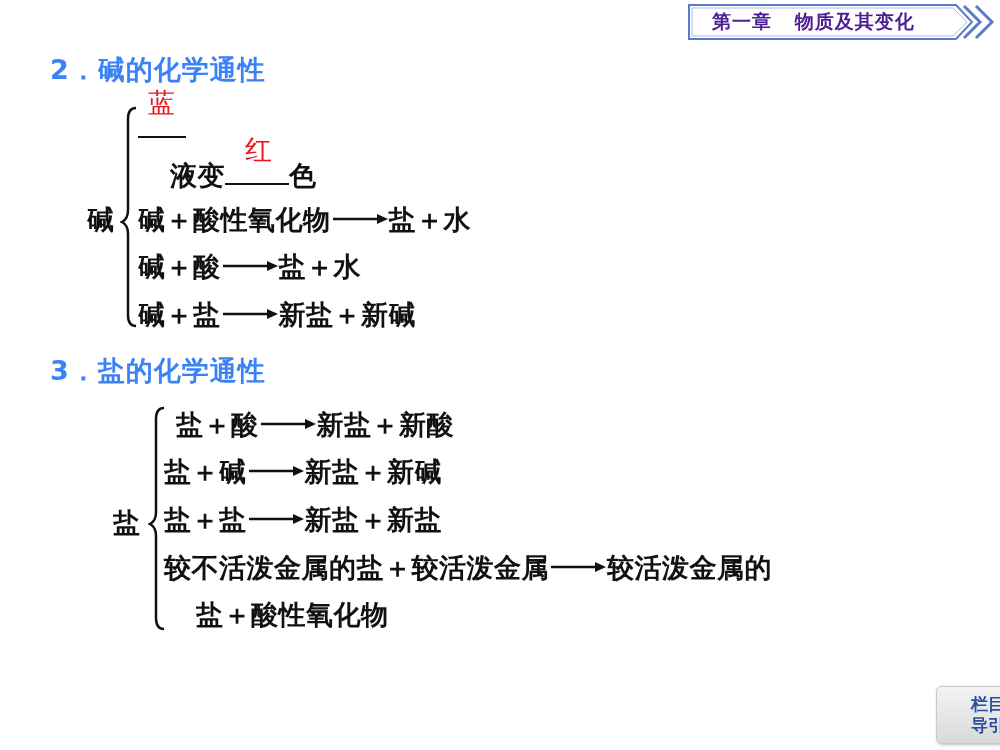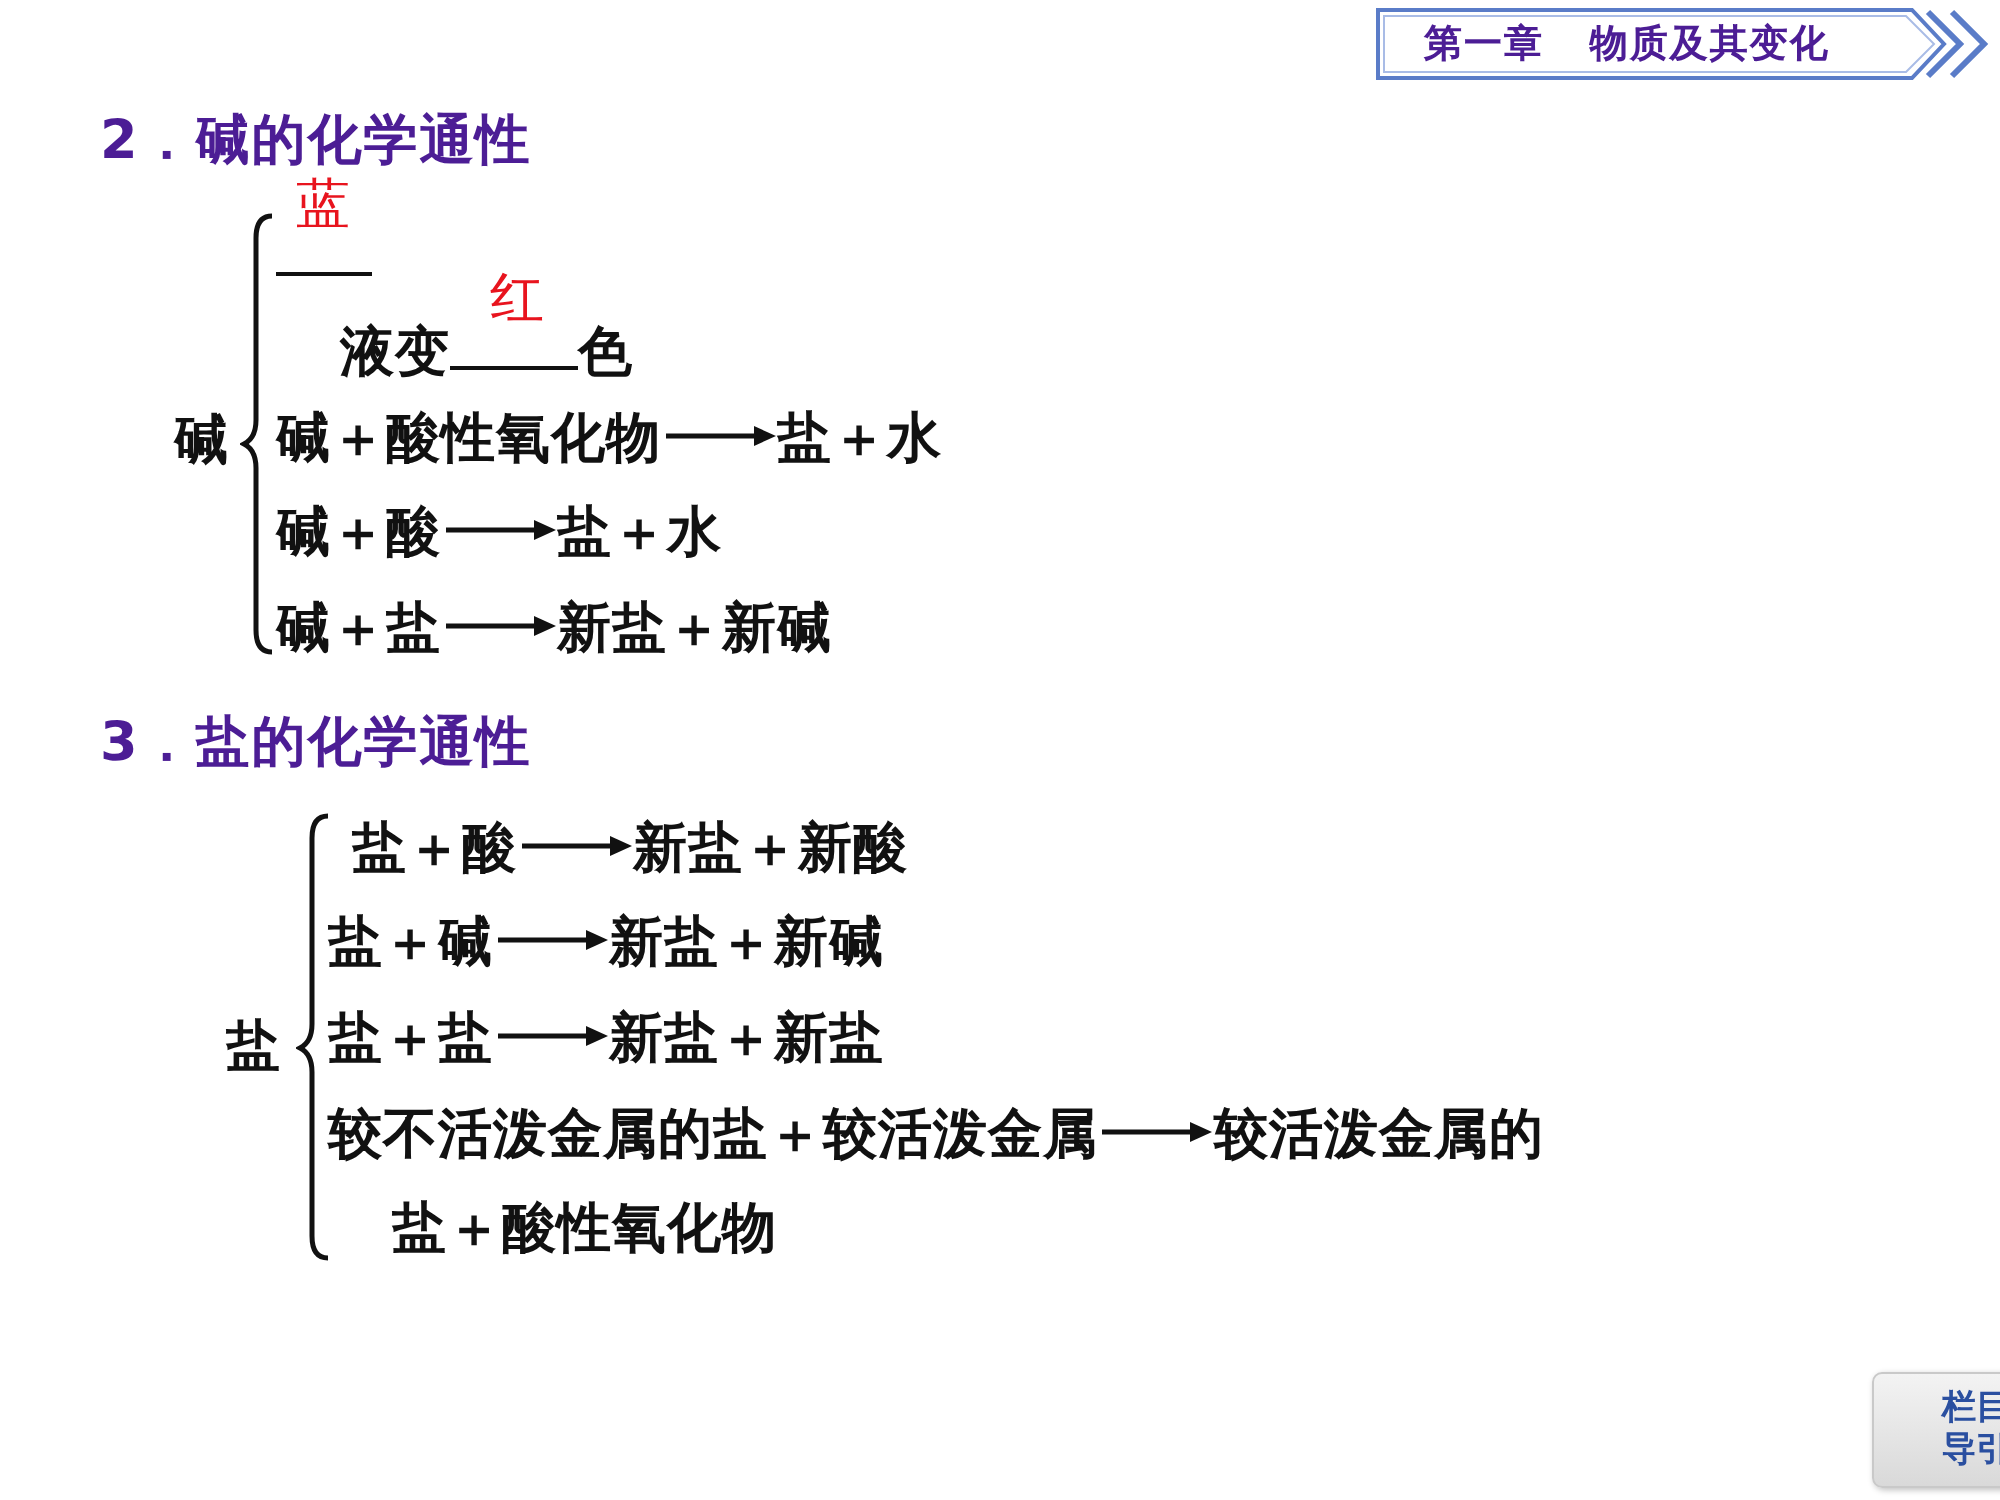--- a/index.html
+++ b/index.html
@@ -5,21 +5,21 @@
   html, body { margin:0; padding:0; }
   body { width:1000px; height:750px; position:relative; background:#ffffff; overflow:hidden;
          font-family:"DejaVu Sans", "Liberation Sans", sans-serif; }
   .abs { position:absolute; }
 
   
   .chapter-banner { left:688px; top:4px; width:270px; height:32px; }
   .chapter-banner svg { position:absolute; left:0; top:0; }
   .chapter-text { position:absolute; left:24px; top:5px; font-size:19px; color:#4c1d95; letter-spacing:1px; white-space:pre; font-weight:bold; }
 
-  .section-title { color:#4c1d95; font-size:27px; font-weight:bold; white-space:pre; letter-spacing:1px; }
+  .section-title { color:#3b82f6; font-size:27px; font-weight:bold; white-space:pre; letter-spacing:1px; }
 
   .line { font-size:27px; font-weight:bold; color:#111; white-space:pre; letter-spacing:0.5px; line-height:30px; }
   .blank { display:inline-block; position:relative; border-bottom:2.5px solid #111; vertical-align:baseline; height:26px; }
   .answer { position:absolute; left:8px; top:-22px; color:#e8141e; font-weight:normal; font-size:27px; }
   .arrow { display:inline-block; width:58px; height:16px; vertical-align:middle; position:relative; top:-3px; }
 
   .brace-label { font-size:27px; font-weight:bold; color:#111; }
   .brace svg { position:absolute; left:0; top:0; }
 
   .nav-button { left:936px; top:686px; width:54px; height:56px; background:linear-gradient(#f3f3f3,#d9d9d9);

